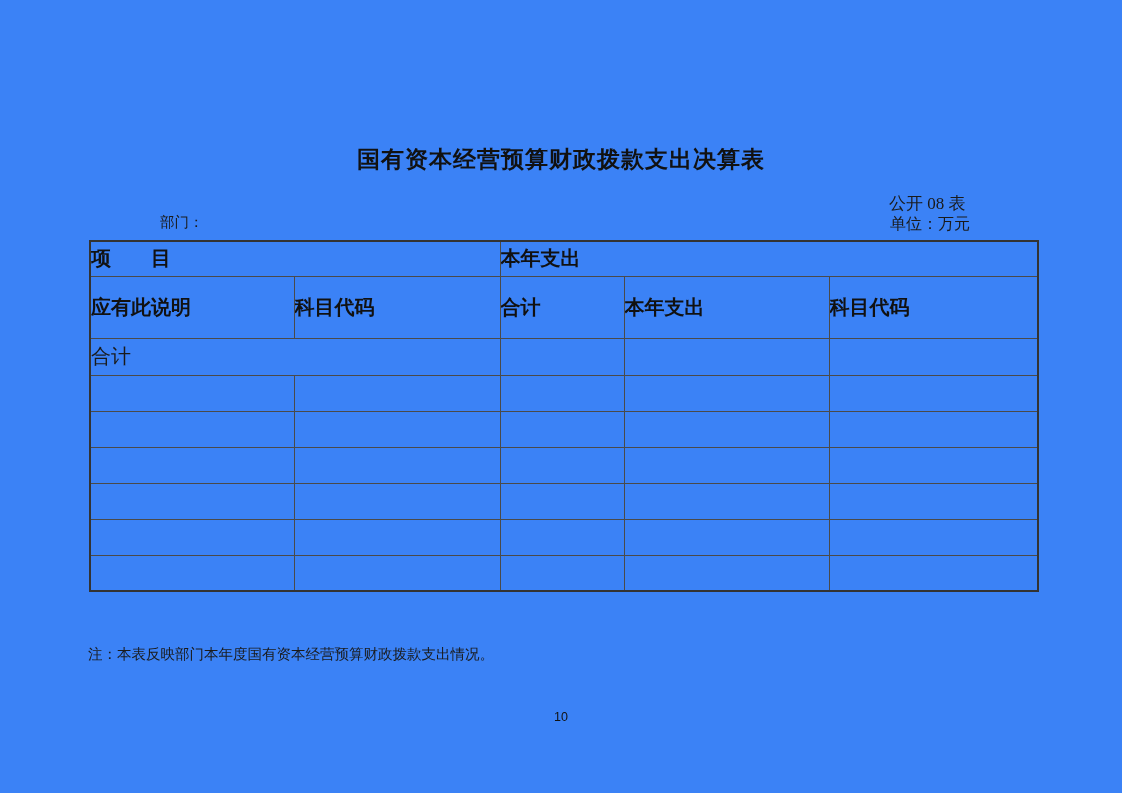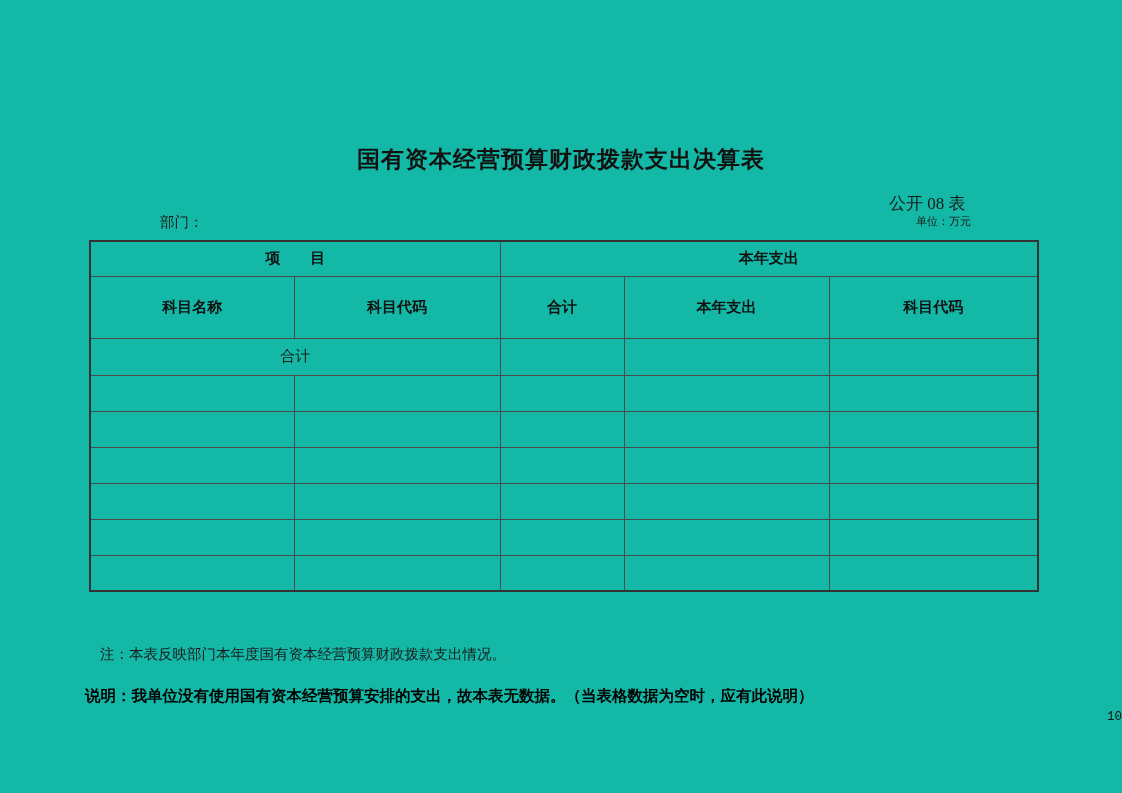--- a/index.html
+++ b/index.html
@@ -1,21 +1,21 @@
 <!DOCTYPE html>
 <html><head>
 <meta charset="utf-8">
 <style>
   * { margin: 0; padding: 0; box-sizing: border-box; }
   html, body { background: #e8e8e8; }
   .page {
     position: relative;
     width: 1122px;
     height: 793px;
-    background: #14b8a6;
+    background: #3b82f6;
     margin: 0 auto;
     overflow: hidden;
     color: #1a1a1a;
     font-family: "Liberation Serif", serif;
   }
   .doc-title {
     position: absolute;
     top: 144px;
     left: 0;
     width: 100%;
@@ -37,38 +37,38 @@
     position: absolute;
     top: 213px;
     left: 144px;
     font-size: 14.5px;
     color: #1a1a1a;
     margin-left: 16px;
   }
   .unit-label {
     position: absolute;
     top: 214px;
-    left: 916px;
-    font-size: 11px;
+    left: 890px;
+    font-size: 16px;
     color: #1a1a1a;
   }
   table.budget-table {
     position: absolute;
     top: 240px;
     left: 89px;
     width: 948px;
     border-collapse: collapse;
     table-layout: fixed;
     border: 2px solid #333;
   }
   table.budget-table td {
     border: 1.5px solid #4a4a4a;
-    text-align: center;
+    text-align: left;
     vertical-align: middle;
-    font-size: 15px;
+    font-size: 20px;
     padding: 0;
     overflow: hidden;
   }
   tr.row-groups   { height: 35px; }
   tr.row-headers  { height: 62px; }
   tr.row-index    { height: 38px; }
   tr.row-total    { height: 37px; }
   tr.empty-row    { height: 36px; }
   .hdr {
     font-family: "Liberation Sans", sans-serif;
@@ -77,40 +77,40 @@
     color: #111;
   }
   .serif-cell {
     font-family: "Liberation Serif", serif;
     font-size: 15px;
     color: #1a1a1a;
   }
   .table-note {
     position: absolute;
     top: 645px;
-    left: 100px;
+    left: 88px;
     font-size: 14.5px;
     color: #1a1a1a;
   }
   .statement {
     position: absolute;
     top: 686px;
     left: 85px;
     font-size: 15.5px;
     font-weight: bold;
     font-family: "Liberation Serif", serif;
     color: #000;
   }
   .page-number {
     position: absolute;
     top: 710px;
     left: 0;
     width: 100%;
-    text-align: right;
-    font-family: Liberation Mono, monospace;
+    text-align: center;
+    font-family: Liberation Sans, sans-serif;
     font-size: 12.5px;
     color: #111;
   }
 </style>
 </head>
 <body>
 
 <div class="page">
 
   <div class="doc-title">国有资本经营预算财政拨款支出决算表</div>
@@ -126,21 +126,21 @@
       <col style="width:124px">
       <col style="width:205px">
       <col style="width:209px">
     </colgroup>
     <tbody>
       <tr class="row-groups">
         <td colspan="2" class="hdr">项　　目</td>
         <td colspan="3" class="hdr">本年支出</td>
       </tr>
       <tr class="row-headers">
-        <td class="hdr">科目名称</td>
+        <td class="hdr">应有此说明</td>
         <td class="hdr">科目代码</td>
         <td class="hdr">合计</td>
         <td class="hdr">本年支出</td>
         <td class="hdr">科目代码</td>
       </tr>
       <tr class="row-total">
         <td colspan="2" class="serif-cell">合计</td>
         <td class="serif-cell"></td>
         <td class="serif-cell"></td>
         <td class="serif-cell"></td>
@@ -186,16 +186,15 @@
           <td></td>
           <td></td>
           <td></td>
           <td></td>
           <td></td>
         </tr>
       </tbody>
   </table>
 
   <div class="table-note">注：本表反映部门本年度国有资本经营预算财政拨款支出情况。</div>
-  <div class="statement">说明：我单位没有使用国有资本经营预算安排的支出，故本表无数据。（当表格数据为空时，应有此说明）</div>
   <div class="page-number">10</div>
 
 </div>
 
 </body></html>

